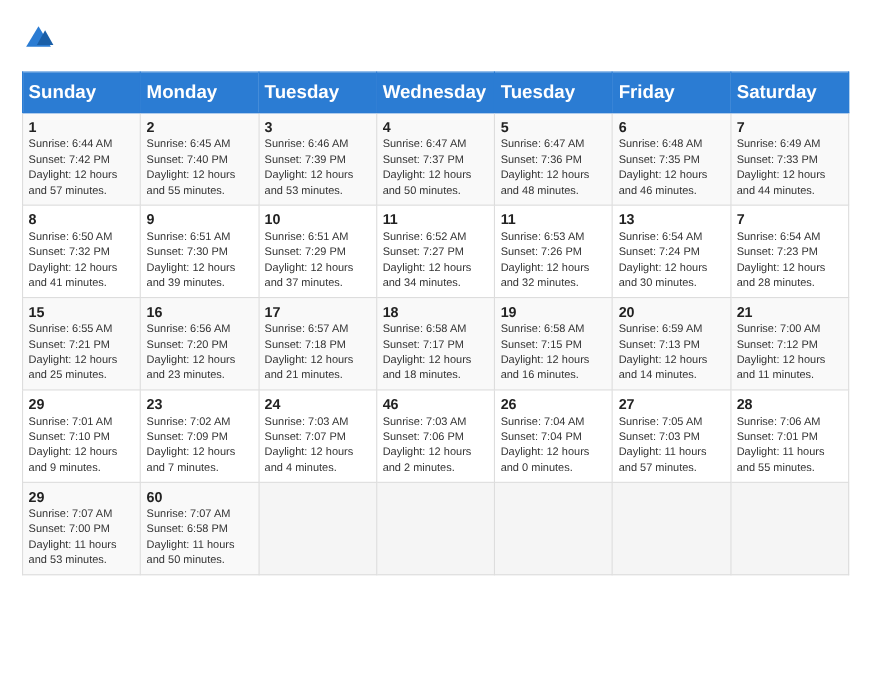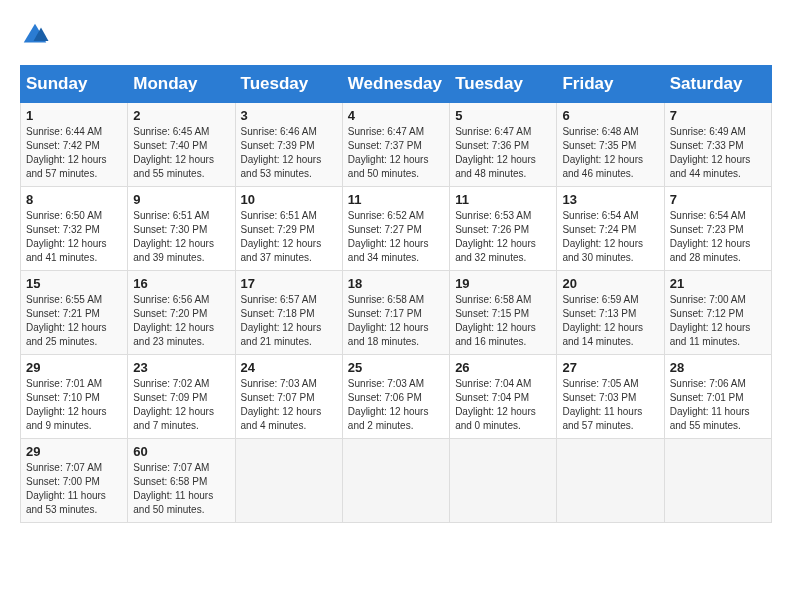--- a/index.html
+++ b/index.html
@@ -315,21 +315,21 @@
       </td>
         <td>
         <span class="day-num">24</span>
         <div class="day-info">
           Sunrise: 7:03 AM<br>
           Sunset: 7:07 PM<br>
           Daylight: 12 hours and 4 minutes.
         </div>
       </td>
         <td>
-        <span class="day-num">25</span>
+        <span class="day-num">46</span>
         <div class="day-info">
           Sunrise: 7:03 AM<br>
           Sunset: 7:06 PM<br>
           Daylight: 12 hours and 2 minutes.
         </div>
       </td>
         <td>
         <span class="day-num">26</span>
         <div class="day-info">
           Sunrise: 7:04 AM<br>

